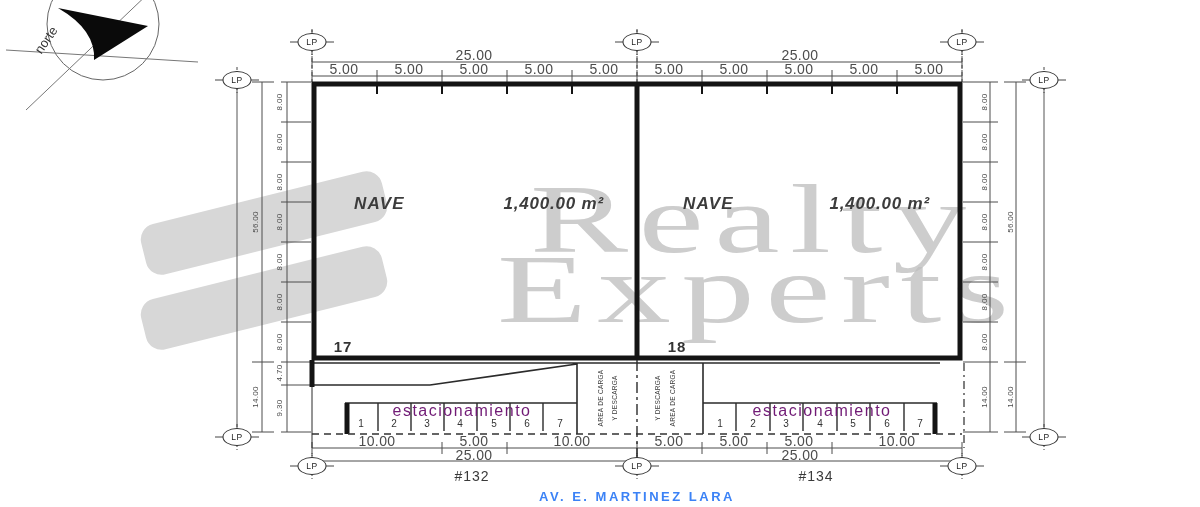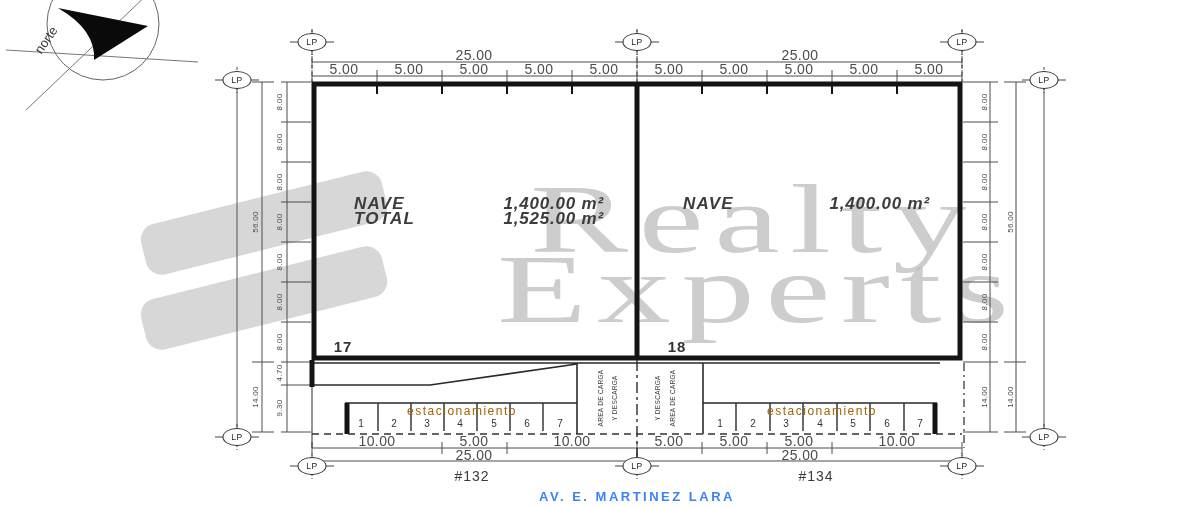--- a/index.html
+++ b/index.html
@@ -14,21 +14,21 @@
   
   svg.linework{position:absolute;left:0;top:0;z-index:2;}
   
   .lbl{position:absolute;z-index:3;transform:translate(-50%,-50%);white-space:nowrap;color:#414141;}
   .lbl.v{transform:translate(-50%,-50%) rotate(-90deg);}
   .dim{font-size:14px;letter-spacing:.4px;color:#4c4c4c;}
   .dim8{font-size:8px;letter-spacing:.3px;color:#4c4c4c;}
   .unit-no{font-size:15px;letter-spacing:1px;color:#333;font-weight:bold;}
   .lot-no{font-size:14px;letter-spacing:1px;color:#3a3a3a;}
   .street{font-size:13px;letter-spacing:2.5px;color:#3b82f6;font-weight:bold;}
-  .park{font-size:12px;letter-spacing:1.5px;color:#a16207;}
+  .park{font-size:16px;letter-spacing:1.5px;color:#701a75;}
   .stall{font-size:10px;color:#333;}
   .carga{font-size:6.5px;letter-spacing:.3px;color:#3a3a3a;}
   .norte{font-size:13px;color:#333;transform:translate(-50%,-50%) rotate(-55deg);}
   
   .lp{position:absolute;z-index:4;transform:translate(-50%,-50%);width:27px;height:16px;
       border:1.5px solid #2f2f2f;border-radius:50%;background:#fff;display:flex;
       align-items:center;justify-content:center;font-size:8.5px;letter-spacing:.5px;color:#222;}
   
   .areas{position:absolute;z-index:3;font-size:17px;letter-spacing:1.2px;color:#3c3c3c;font-weight:bold;font-style:italic;}
   .areas .row{display:flex;justify-content:space-between;align-items:center;height:15px;}
@@ -155,24 +155,20 @@
   <div class="lbl dim" style="left:800px;top:455px">25.00</div>
 
   <div class="lbl unit-no" style="left:343px;top:346px">17</div>
   <div class="lbl unit-no" style="left:677px;top:346px">18</div>
 
   <div class="areas" style="left:354px;top:196px;width:250px">
     <div class="row">
       <span>NAVE</span>
       <span class="val">1,400.00 m²</span>
     </div>
-    <div class="row">
-      <span>TOTAL</span>
-      <span class="val">1,525.00 m²</span>
-    </div>
   </div>
   <div class="areas" style="left:683px;top:196px;width:247px">
     <div class="row">
       <span>NAVE</span>
       <span class="val">1,400.00 m²</span>
     </div>
   </div>
 
   <div class="lbl carga v" style="left:600px;top:398px">AREA DE CARGA</div>
   <div class="lbl carga v" style="left:614px;top:398px">Y DESCARGA</div>

